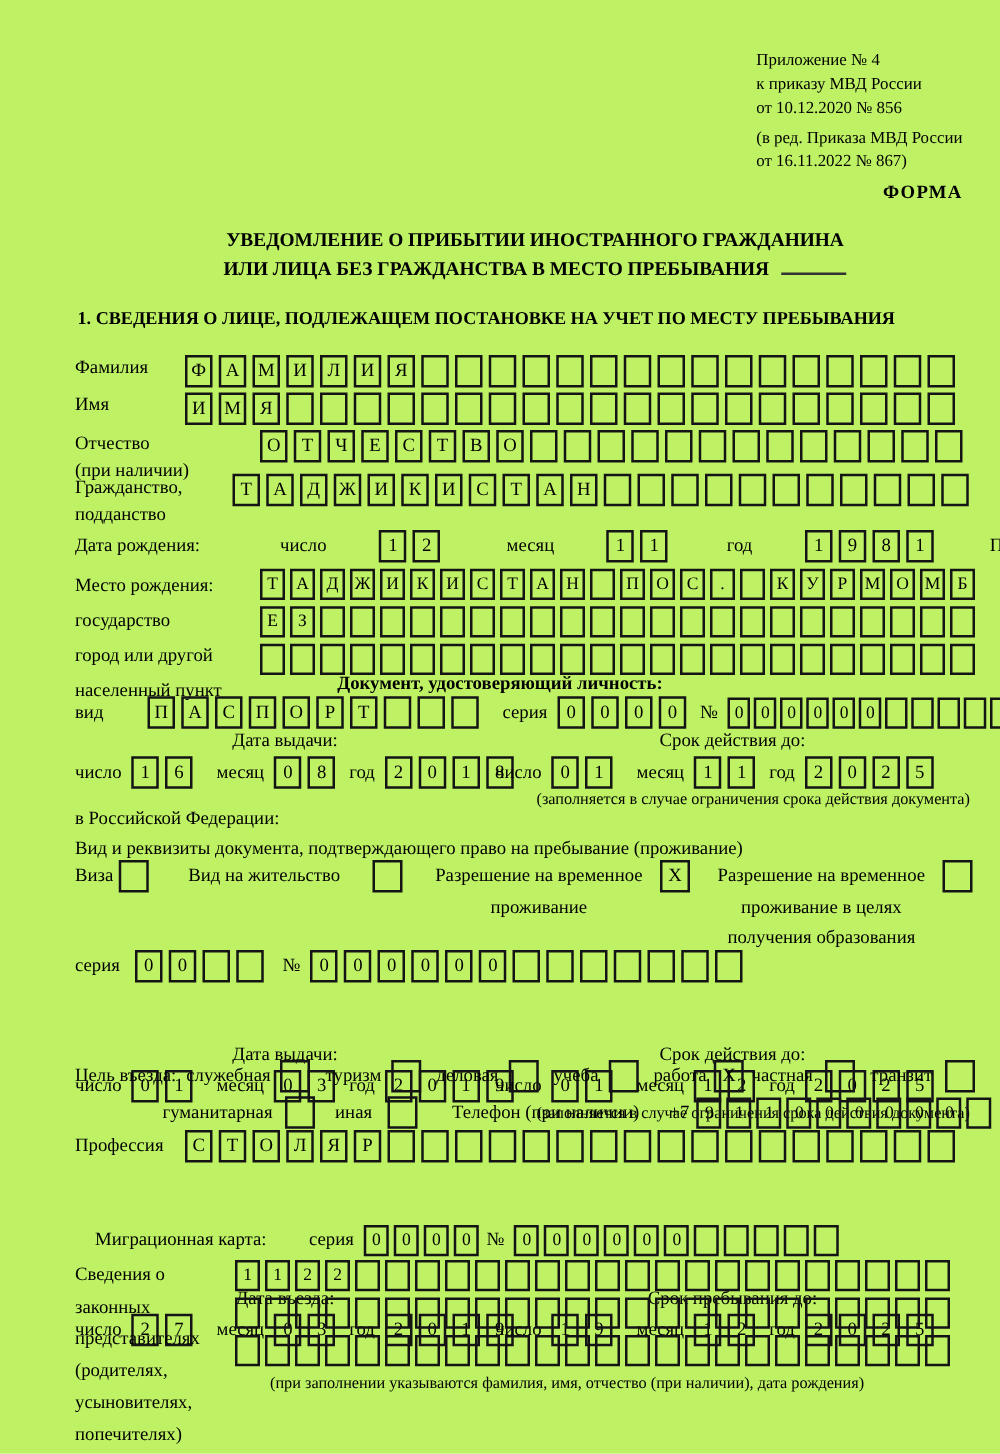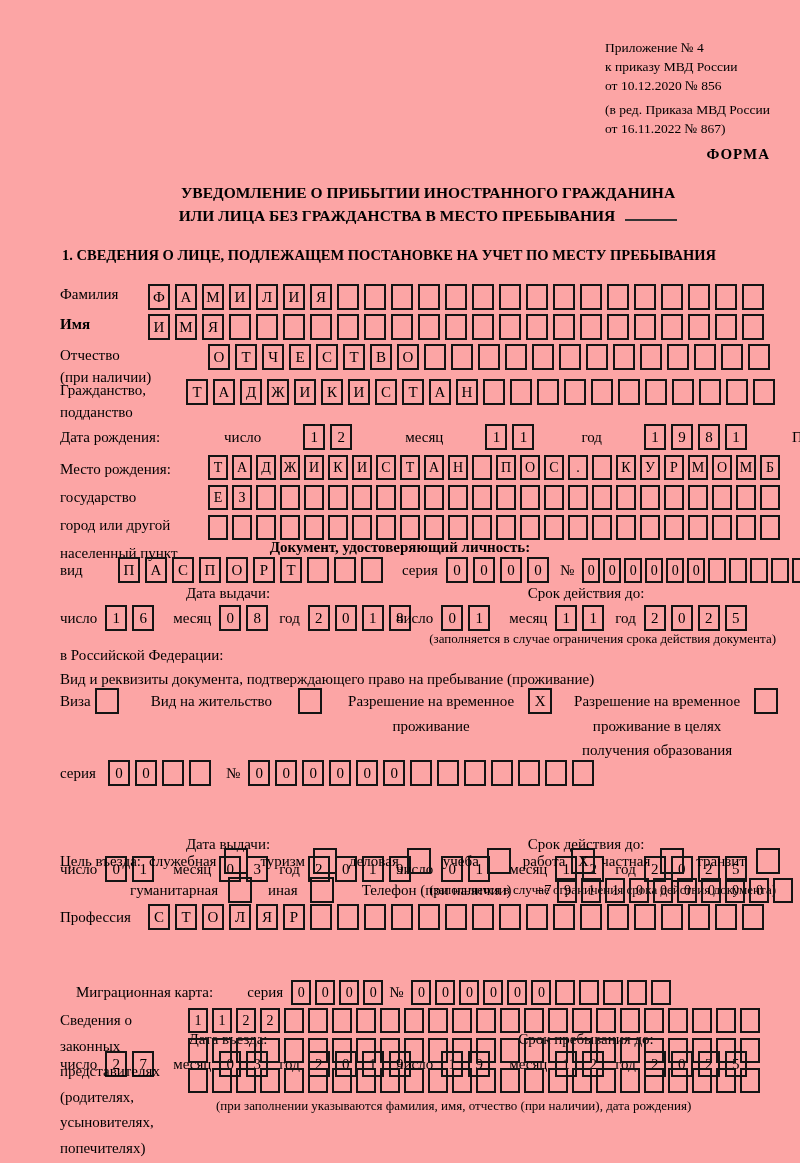--- a/index.html
+++ b/index.html
@@ -2,21 +2,21 @@
 <html><head>
 <meta charset="utf-8">
 <style>
   * { margin:0; padding:0; box-sizing:border-box; }
   body {
     width:800px; height:1163px; overflow:hidden;
     background:#ffffff; color:#000;
     font-family:"Liberation Serif","DejaVu Serif",serif;
     font-size:15px;
   }
-  .page { position:relative; width:800px; height:1163px; background:#fca5a5; }
+  .page { position:relative; width:800px; height:1163px; background:#bef264; }
   .abs { position:absolute; display:flex; align-items:flex-start; }
   .lab { flex:none; line-height:21px; }
   .lab2 div { line-height:22px; }
   .cells { display:flex; flex:none; }
   .cell {
     display:inline-block; width:22px; height:26px; border:2px solid #141414;
     margin-right:5px; text-align:center; line-height:22px; font-size:15px; flex:none;
   }
   .cells.md .cell { width:20px; height:25px; margin-right:4px; line-height:21px; font-size:14px; }
   .cells.xs .cell { width:18px; height:25px; margin-right:3px; line-height:21px; font-size:14px; }
@@ -96,21 +96,21 @@
         <span class="cell"></span>
         <span class="cell"></span>
         <span class="cell"></span>
         <span class="cell"></span>
         <span class="cell"></span>
         <span class="cell"></span>
       </div>
   </div>
 
   <div class="abs" style="left:60px; top:314px;">
-    <div class="lab" style="width:88px;font-weight:bold;">Имя</div>
+    <div class="lab" style="width:88px;">Имя</div>
     <div class="cells">
         <span class="cell">И</span>
         <span class="cell">М</span>
         <span class="cell">Я</span>
         <span class="cell"></span>
         <span class="cell"></span>
         <span class="cell"></span>
         <span class="cell"></span>
         <span class="cell"></span>
         <span class="cell"></span>

